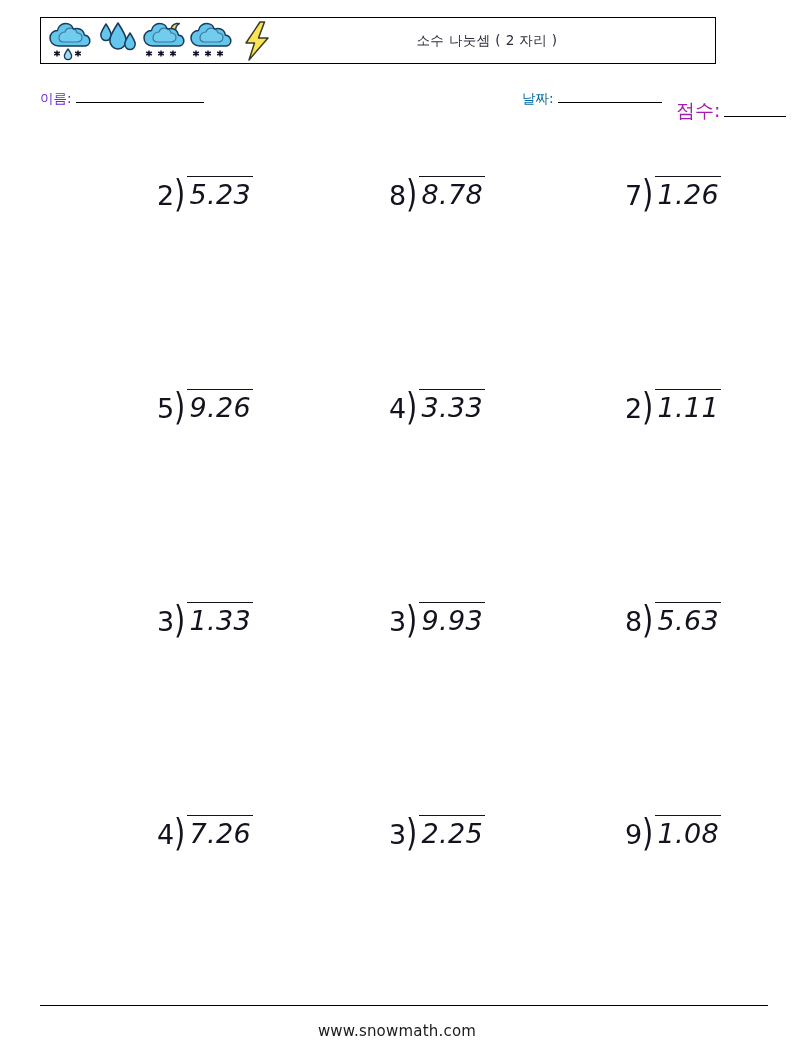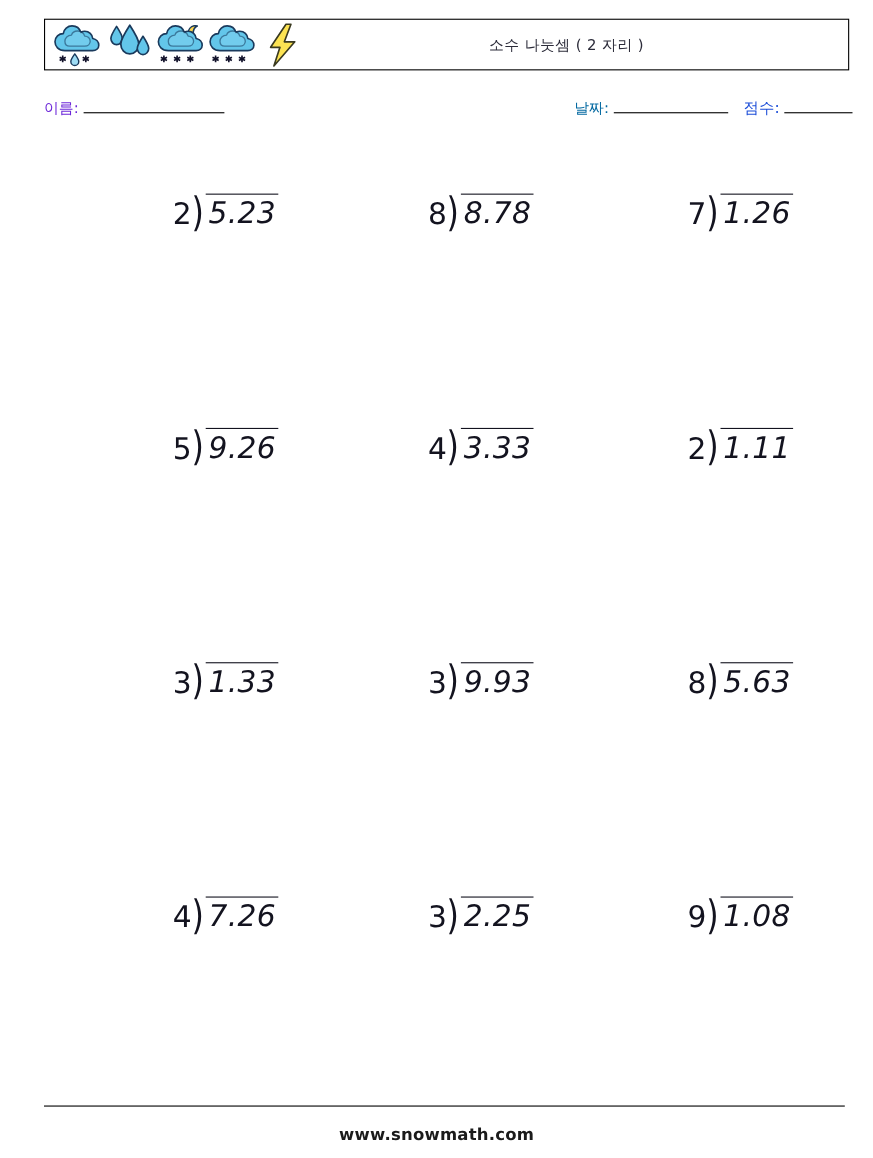--- a/index.html
+++ b/index.html
@@ -14,21 +14,21 @@
     font-family: "DejaVu Sans", "Liberation Sans", sans-serif;
     color: #13131f;
     overflow: hidden;
   }
 
   
   .header-box {
     position: absolute;
     left: 40px;
     top: 17px;
-    width: 732px;
+    width: 676px;
     height: 47px;
     border: 1.4px solid #000000;
     box-sizing: border-box;
     display: flex;
     align-items: stretch;
   }
   .icon-strip {
     display: flex;
     align-items: center;
     padding-left: 6px;
@@ -74,23 +74,23 @@
     position: absolute;
     left: 482px;
     top: 0px;
     font-size: 13.5px;
     color: #0369a1;
     white-space: nowrap;
   }
   .meta-score {
     position: absolute;
     left: 636px;
-    top: 0px;
-    font-size: 14px;
-    color: #1d4ed8;
+    top: 8px;
+    font-size: 19px;
+    color: #a21caf;
     white-space: nowrap;
   }
   .blank-line {
     display: inline-block;
     border-bottom: 1.5px solid #000;
     vertical-align: baseline;
     margin-left: 4px;
   }
   .bl-name { width: 128px; }
   .bl-date { width: 104px; }
@@ -160,21 +160,21 @@
     height: 0;
     border-top: 1.6px solid #000;
   }
   .footer-text {
     position: absolute;
     left: 0;
     top: 1022px;
     width: 794px;
     text-align: center;
     font-size: 15px;
-    font-weight: bold;
+    font-weight: normal;
     color: #1b1b1b;
     letter-spacing: 0.2px;
   }
 </style>
 </head>
 <body>
 
 <div class="header-box">
 
   <div class="icon-strip">

